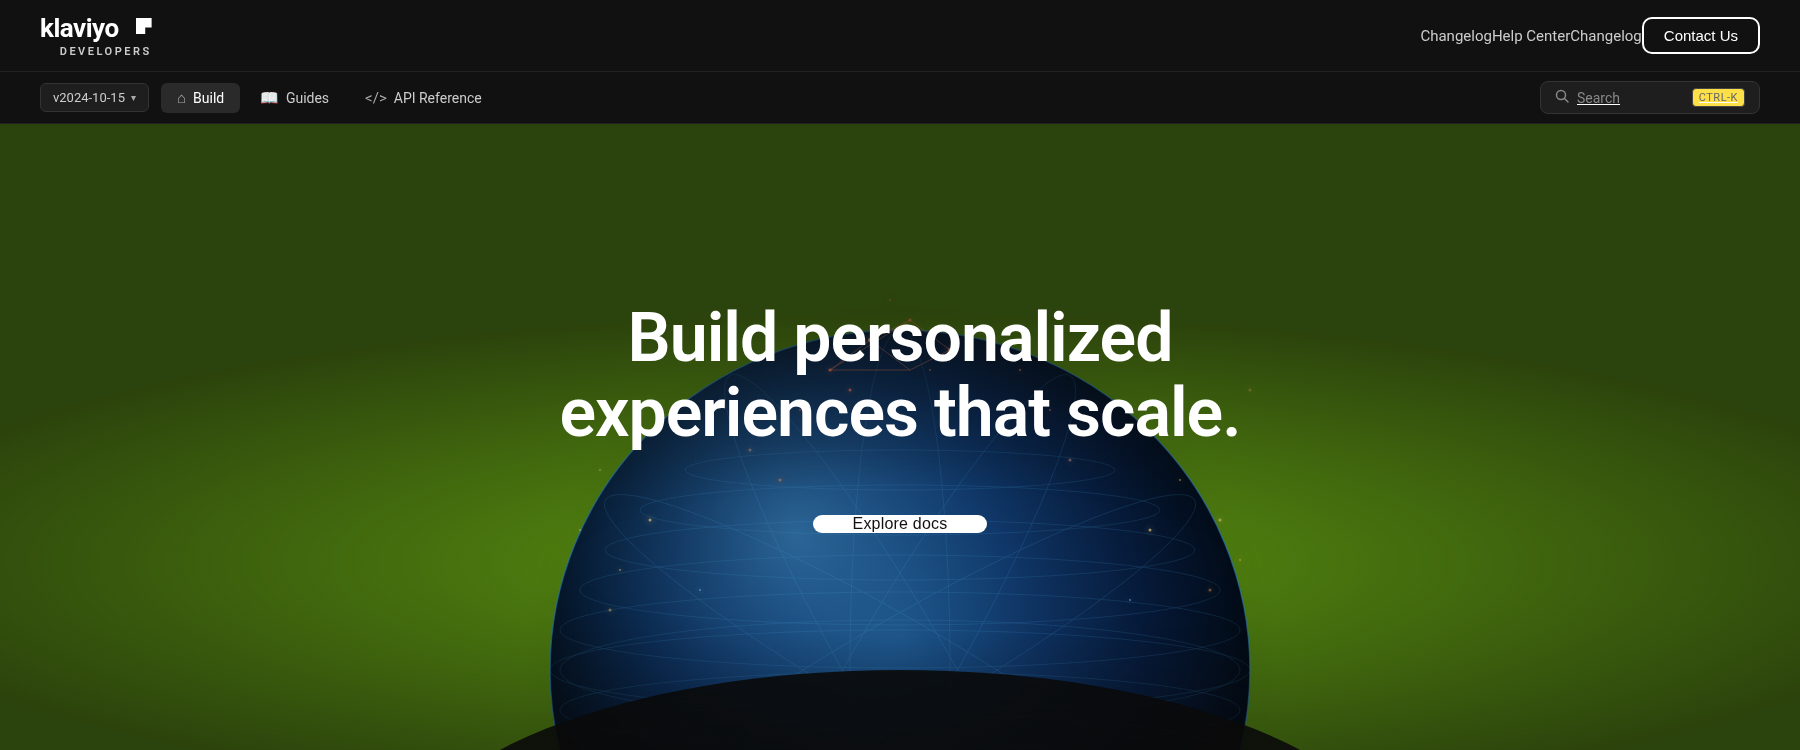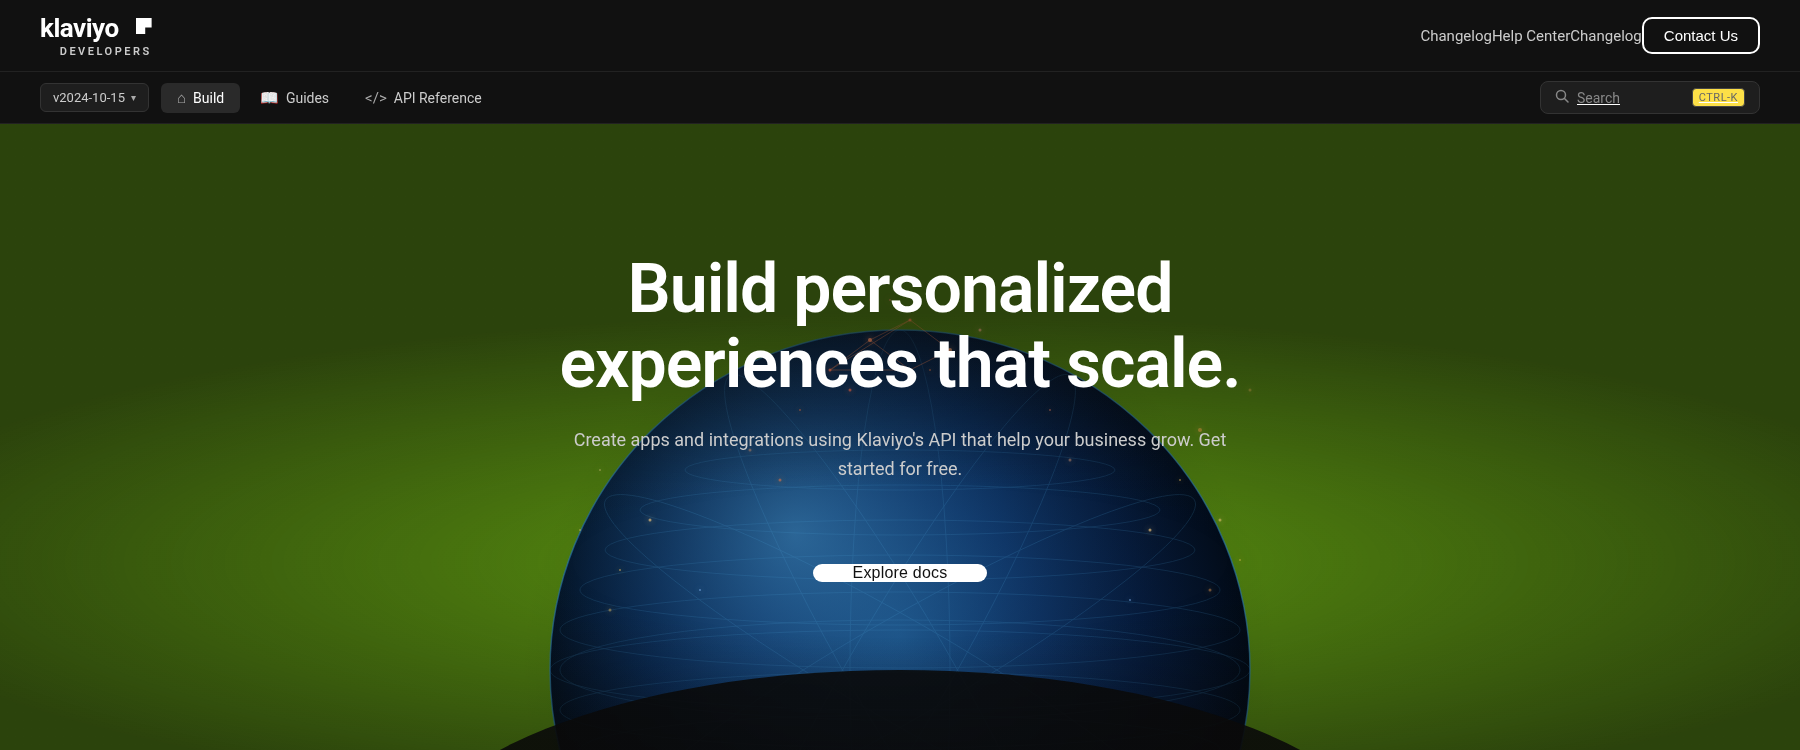--- a/index.html
+++ b/index.html
@@ -413,16 +413,15 @@
       </g>
 
       <ellipse cx="450" cy="700" rx="500" ry="200" fill="#0a0a0a" opacity="0.9"></ellipse>
     </svg>
   </div>
 
   <div class="hero-overlay"></div>
 
   <div class="hero-content">
     <h1 class="hero-title">Build personalized experiences that scale.</h1>
-    <p class="hero-subtitle">Create apps and integrations using Klaviyo's API that help your business grow. Get started for free.</p>
     <button class="explore-btn">Explore docs</button>
   </div>
 </section>
 
 </body></html>

